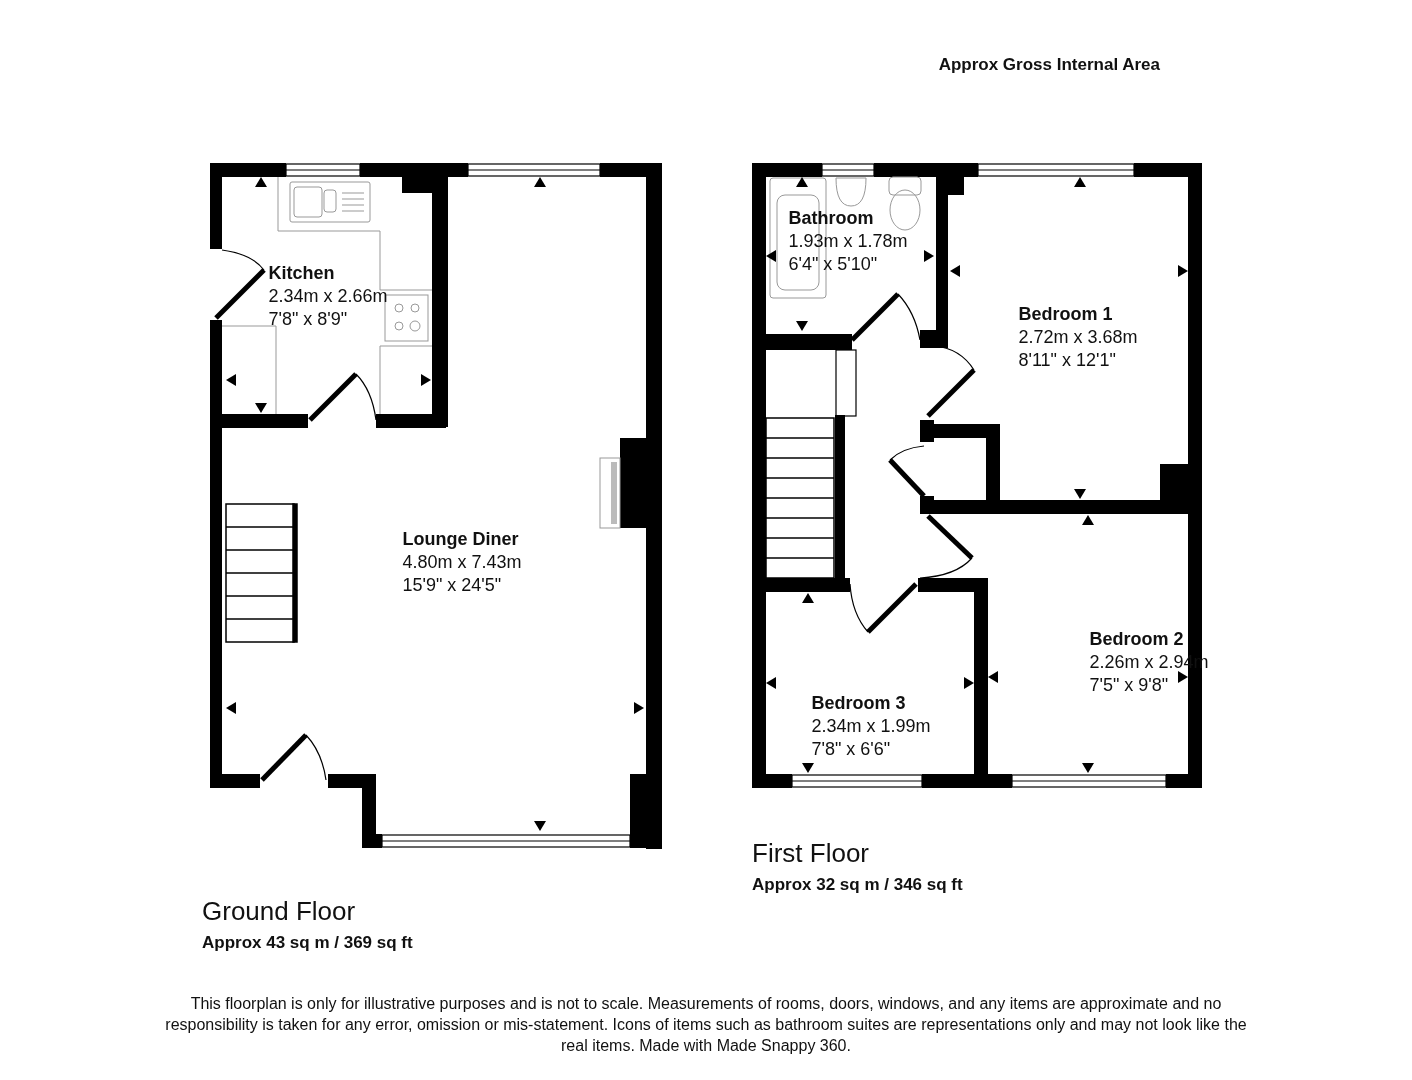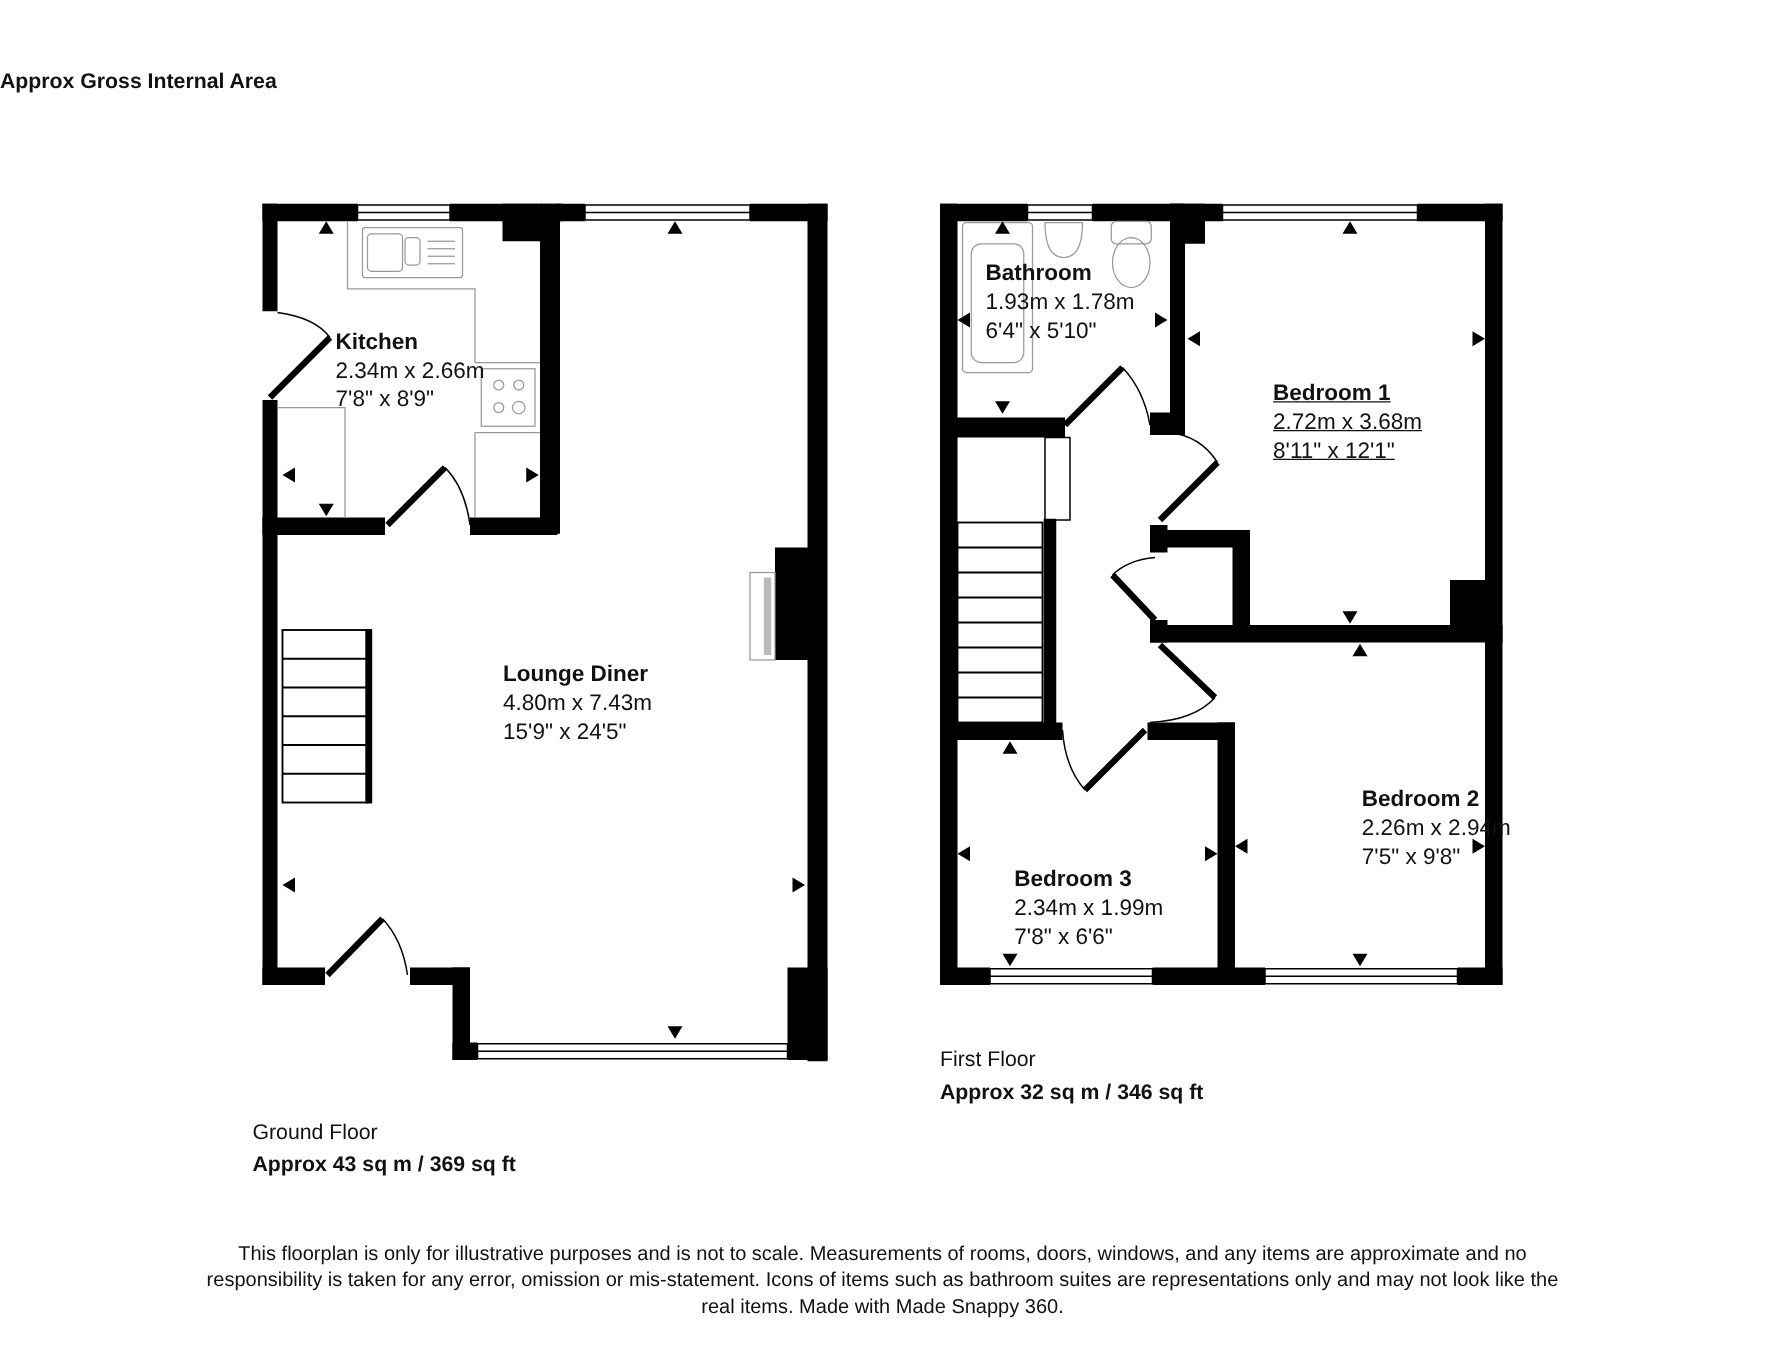--- a/index.html
+++ b/index.html
@@ -1,19 +1,19 @@
 <!DOCTYPE html>
 <html><head>
 <meta charset="utf-8">
 <style>
   html, body { margin:0; padding:0; background:#ffffff; }
   body { width:1412px; height:1080px; position:relative; overflow:hidden; font-family:"Liberation Sans", sans-serif; color:#111; }
   .abs { position:absolute; }
-  .header { left:0; top:54px; width:1160px; text-align:left; font-weight:bold; font-size:17px; line-height:21px; }
-  .floor-title { font-size:17px; }
+  .header { left:0; top:54px; width:1160px; text-align:right; font-weight:bold; font-size:17px; line-height:21px; }
+  .floor-title { font-size:26px; }
   .floor-area { font-size:17px; font-weight:bold; }
   .disclaimer { left:150px; top:993px; width:1112px; text-align:center; font-size:16px; line-height:21px; }
   svg { position:absolute; left:0; top:0; }
   .room-label { position:absolute; font-size:18px; line-height:23px; transform:translateX(-50%); white-space:nowrap; }
   .room-label .rn { font-weight:bold; }
 </style>
 </head>
 <body>
 
 <div class="abs header">
@@ -198,21 +198,21 @@
 <div class="room-label" style="left:462px; top:528px;">
   <div class="rn">Lounge Diner</div>
   <div>4.80m x 7.43m</div>
   <div>15'9" x 24'5"</div>
 </div>
 <div class="room-label" style="left:848px; top:207px;">
   <div class="rn">Bathroom</div>
   <div>1.93m x 1.78m</div>
   <div>6'4" x 5'10"</div>
 </div>
-<div class="room-label" style="left:1078px; top:303px;text-decoration:underline;">
+<div class="room-label" style="left:1078px; top:303px;">
   <div class="rn">Bedroom 1</div>
   <div>2.72m x 3.68m</div>
   <div>8'11" x 12'1"</div>
 </div>
 <div class="room-label" style="left:871px; top:680px;margin-top:12px;">
   <div class="rn">Bedroom 3</div>
   <div>2.34m x 1.99m</div>
   <div>7'8" x 6'6"</div>
 </div>
 <div class="room-label" style="left:1149px; top:628px;">

